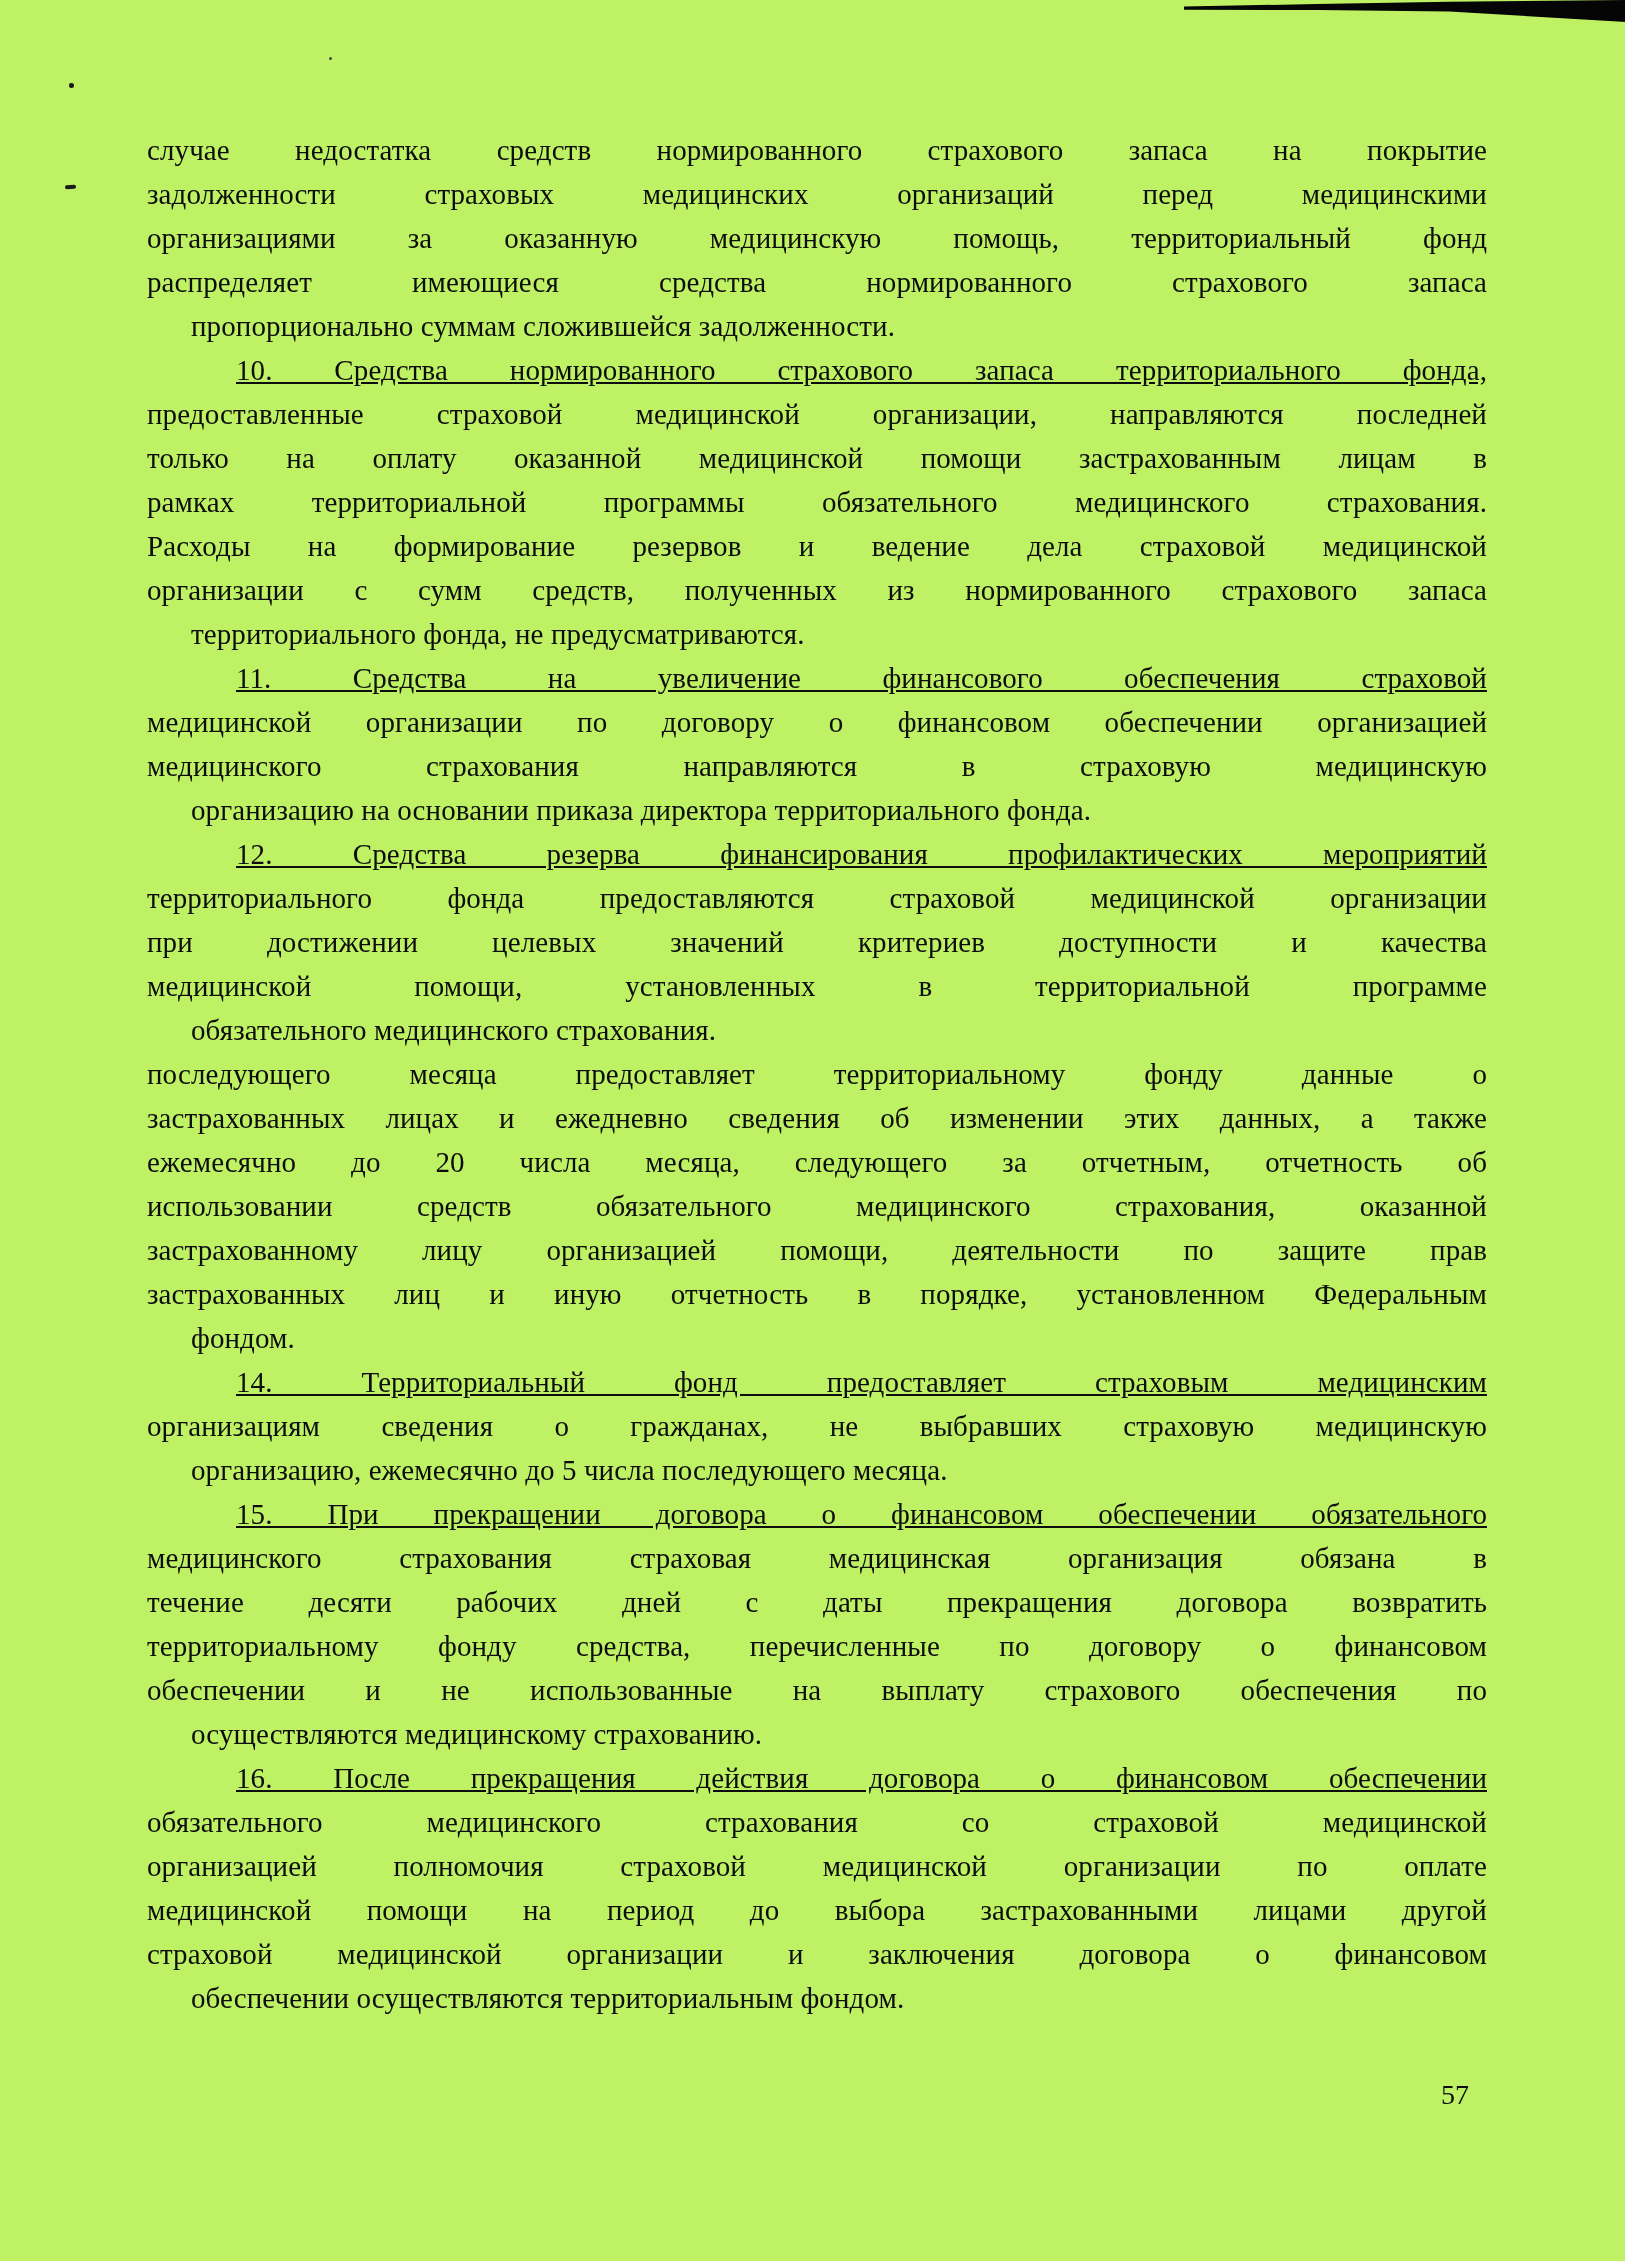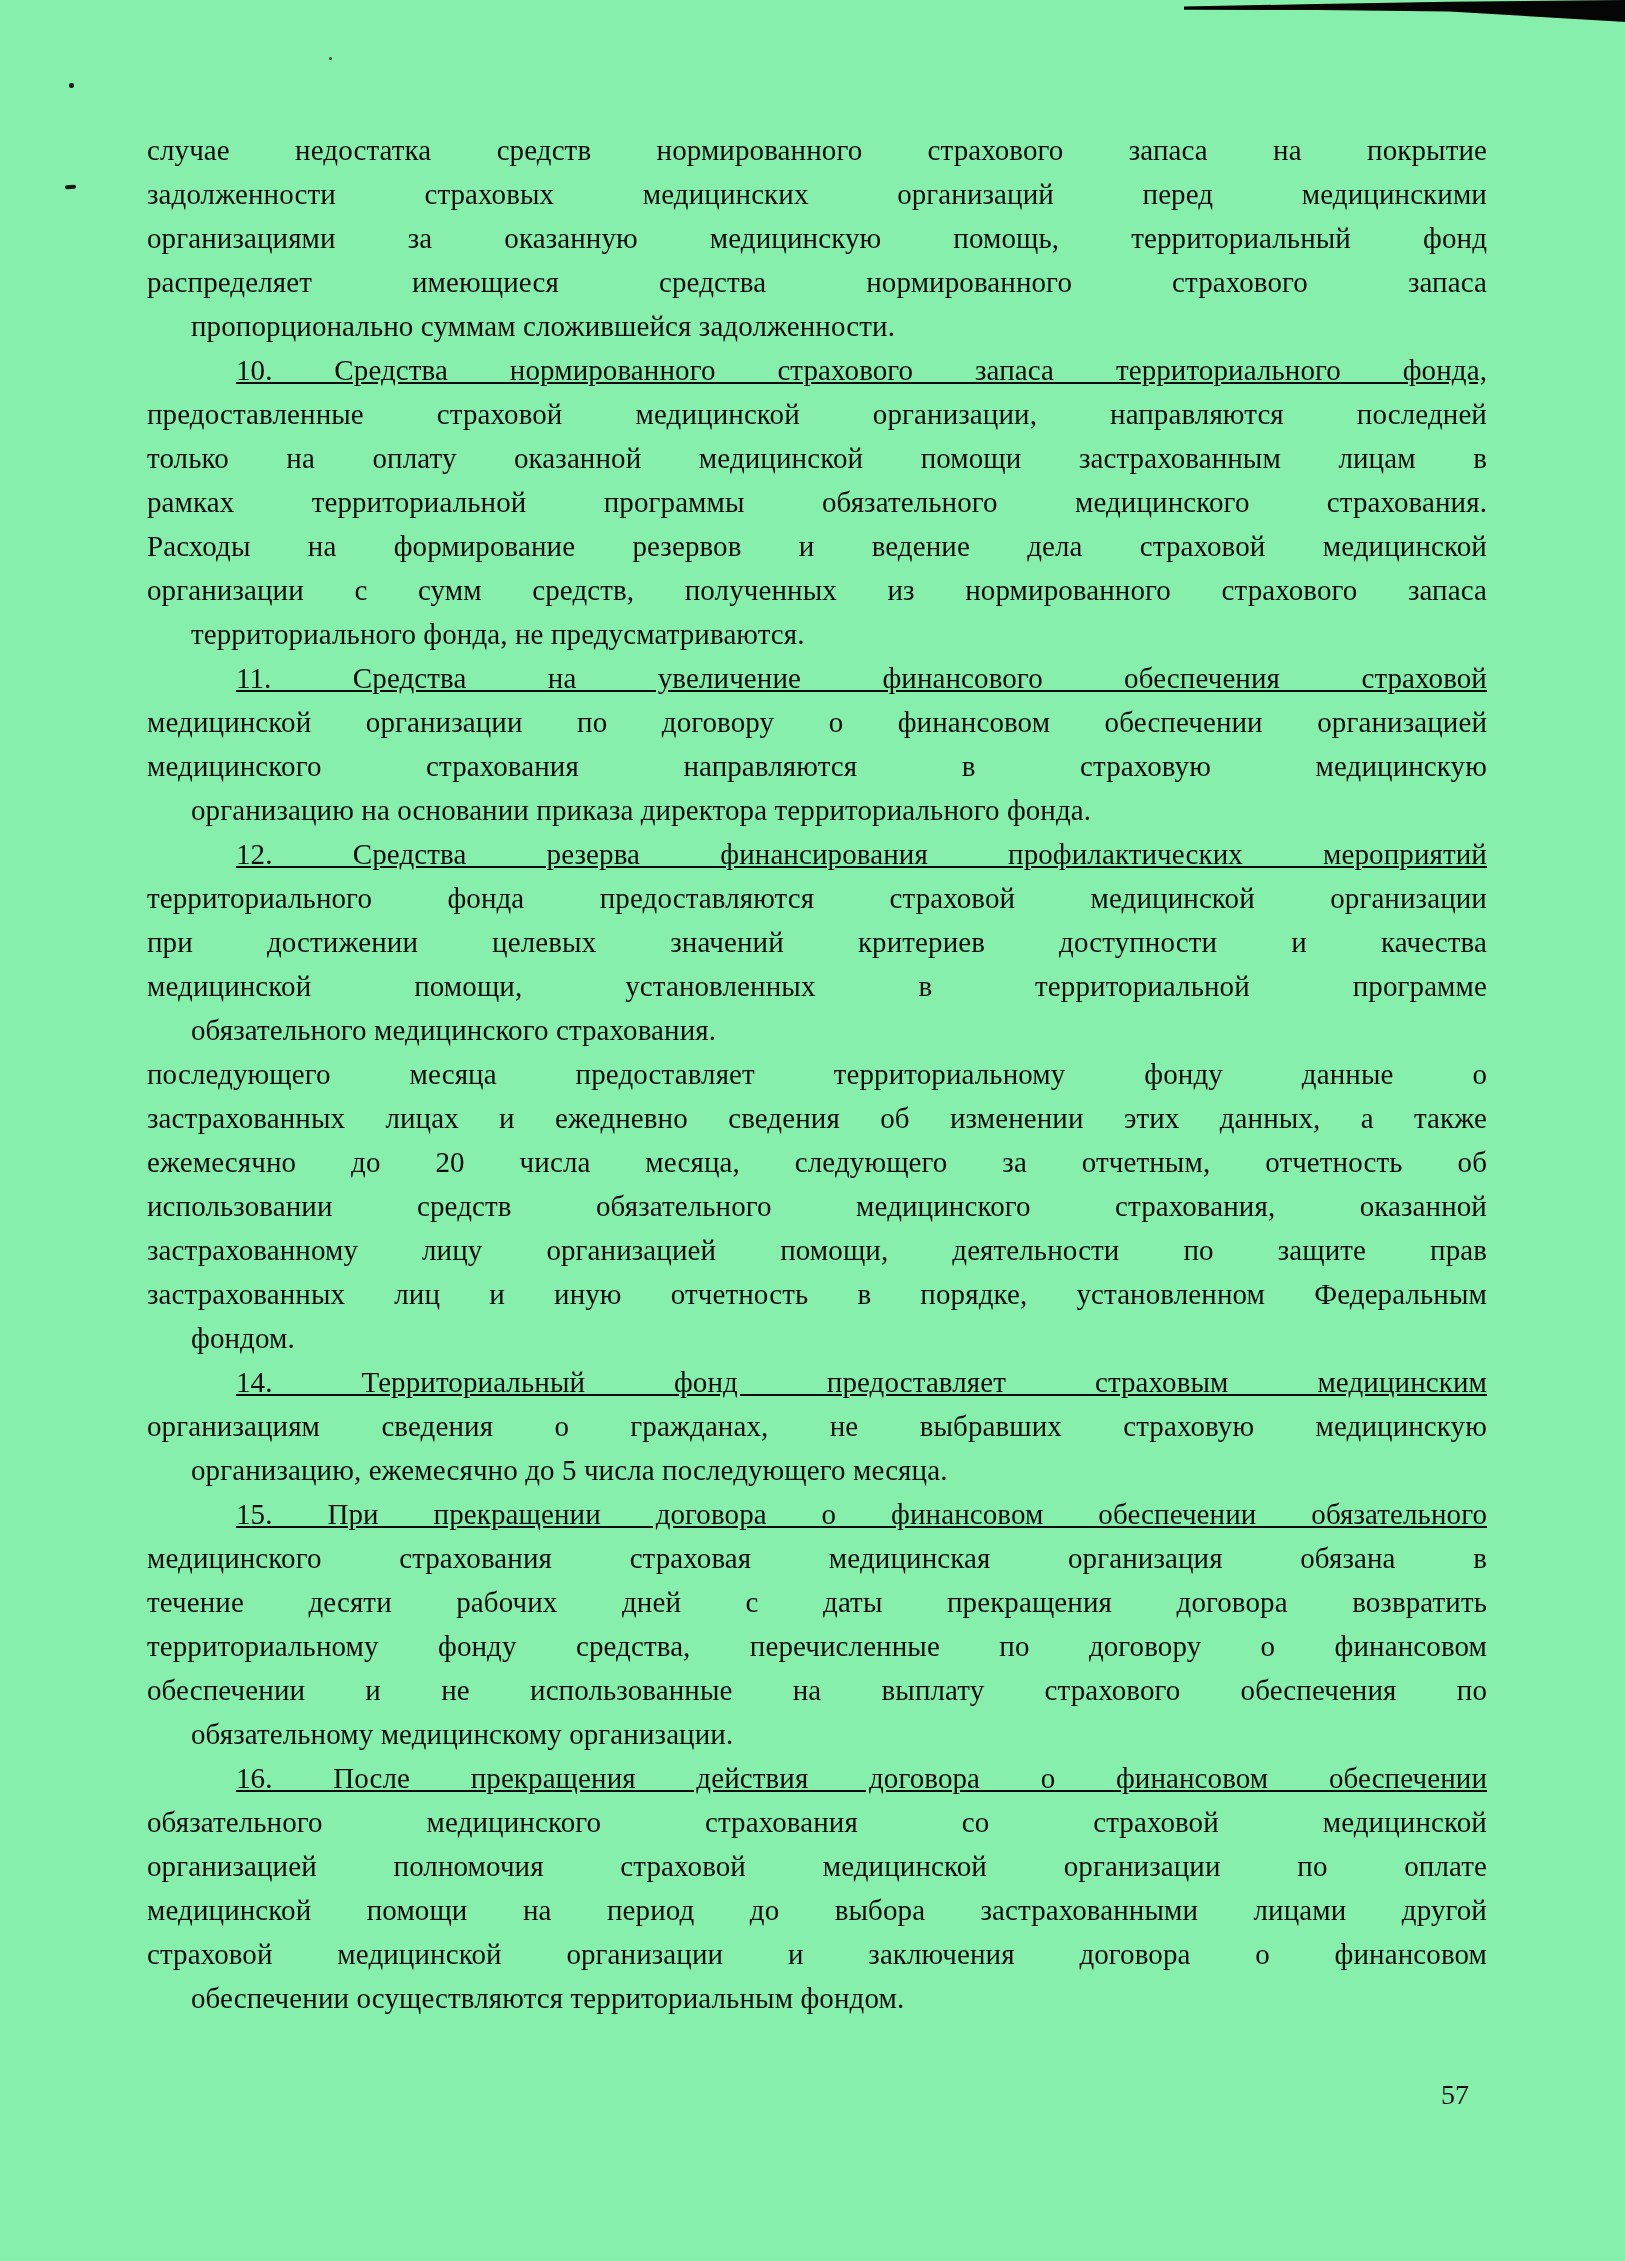--- a/index.html
+++ b/index.html
@@ -9,21 +9,21 @@
   body {
     width: 1626px;
     height: 2261px;
     background: #f7f7f5;
     font-family: "Liberation Serif", "DejaVu Serif", serif;
   }
   .page {
     position: relative;
     width: 1626px;
     height: 2261px;
-    background: #86efac;
+    background: #bef264;
     overflow: hidden;
     color: #0d0d0d;
   }
   
   .artifact-top-edge {
     position: absolute;
     left: 1184px;
     top: 0;
     width: 442px;
     height: 22px;
@@ -145,21 +145,21 @@
         <div class="line first">14. Территориальный фонд предоставляет страховым медицинским</div>
         <div class="line">организациям сведения о гражданах, не выбравших страховую медицинскую</div>
         <div class="line last">организацию, ежемесячно до 5 числа последующего месяца.</div>
       </div>
       <div class="paragraph indent">
         <div class="line first">15. При прекращении договора о финансовом обеспечении обязательного</div>
         <div class="line">медицинского страхования страховая медицинская организация обязана в</div>
         <div class="line">течение десяти рабочих дней с даты прекращения договора возвратить</div>
         <div class="line">территориальному фонду средства, перечисленные по договору о финансовом</div>
         <div class="line">обеспечении и не использованные на выплату страхового обеспечения по</div>
-        <div class="line last">обязательному медицинскому организации.</div>
+        <div class="line last">осуществляются медицинскому страхованию.</div>
       </div>
       <div class="paragraph indent">
         <div class="line first">16. После прекращения действия договора о финансовом обеспечении</div>
         <div class="line">обязательного медицинского страхования со страховой медицинской</div>
         <div class="line">организацией полномочия страховой медицинской организации по оплате</div>
         <div class="line">медицинской помощи на период до выбора застрахованными лицами другой</div>
         <div class="line">страховой медицинской организации и заключения договора о финансовом</div>
         <div class="line last">обеспечении осуществляются территориальным фондом.</div>
       </div>
     </main>

